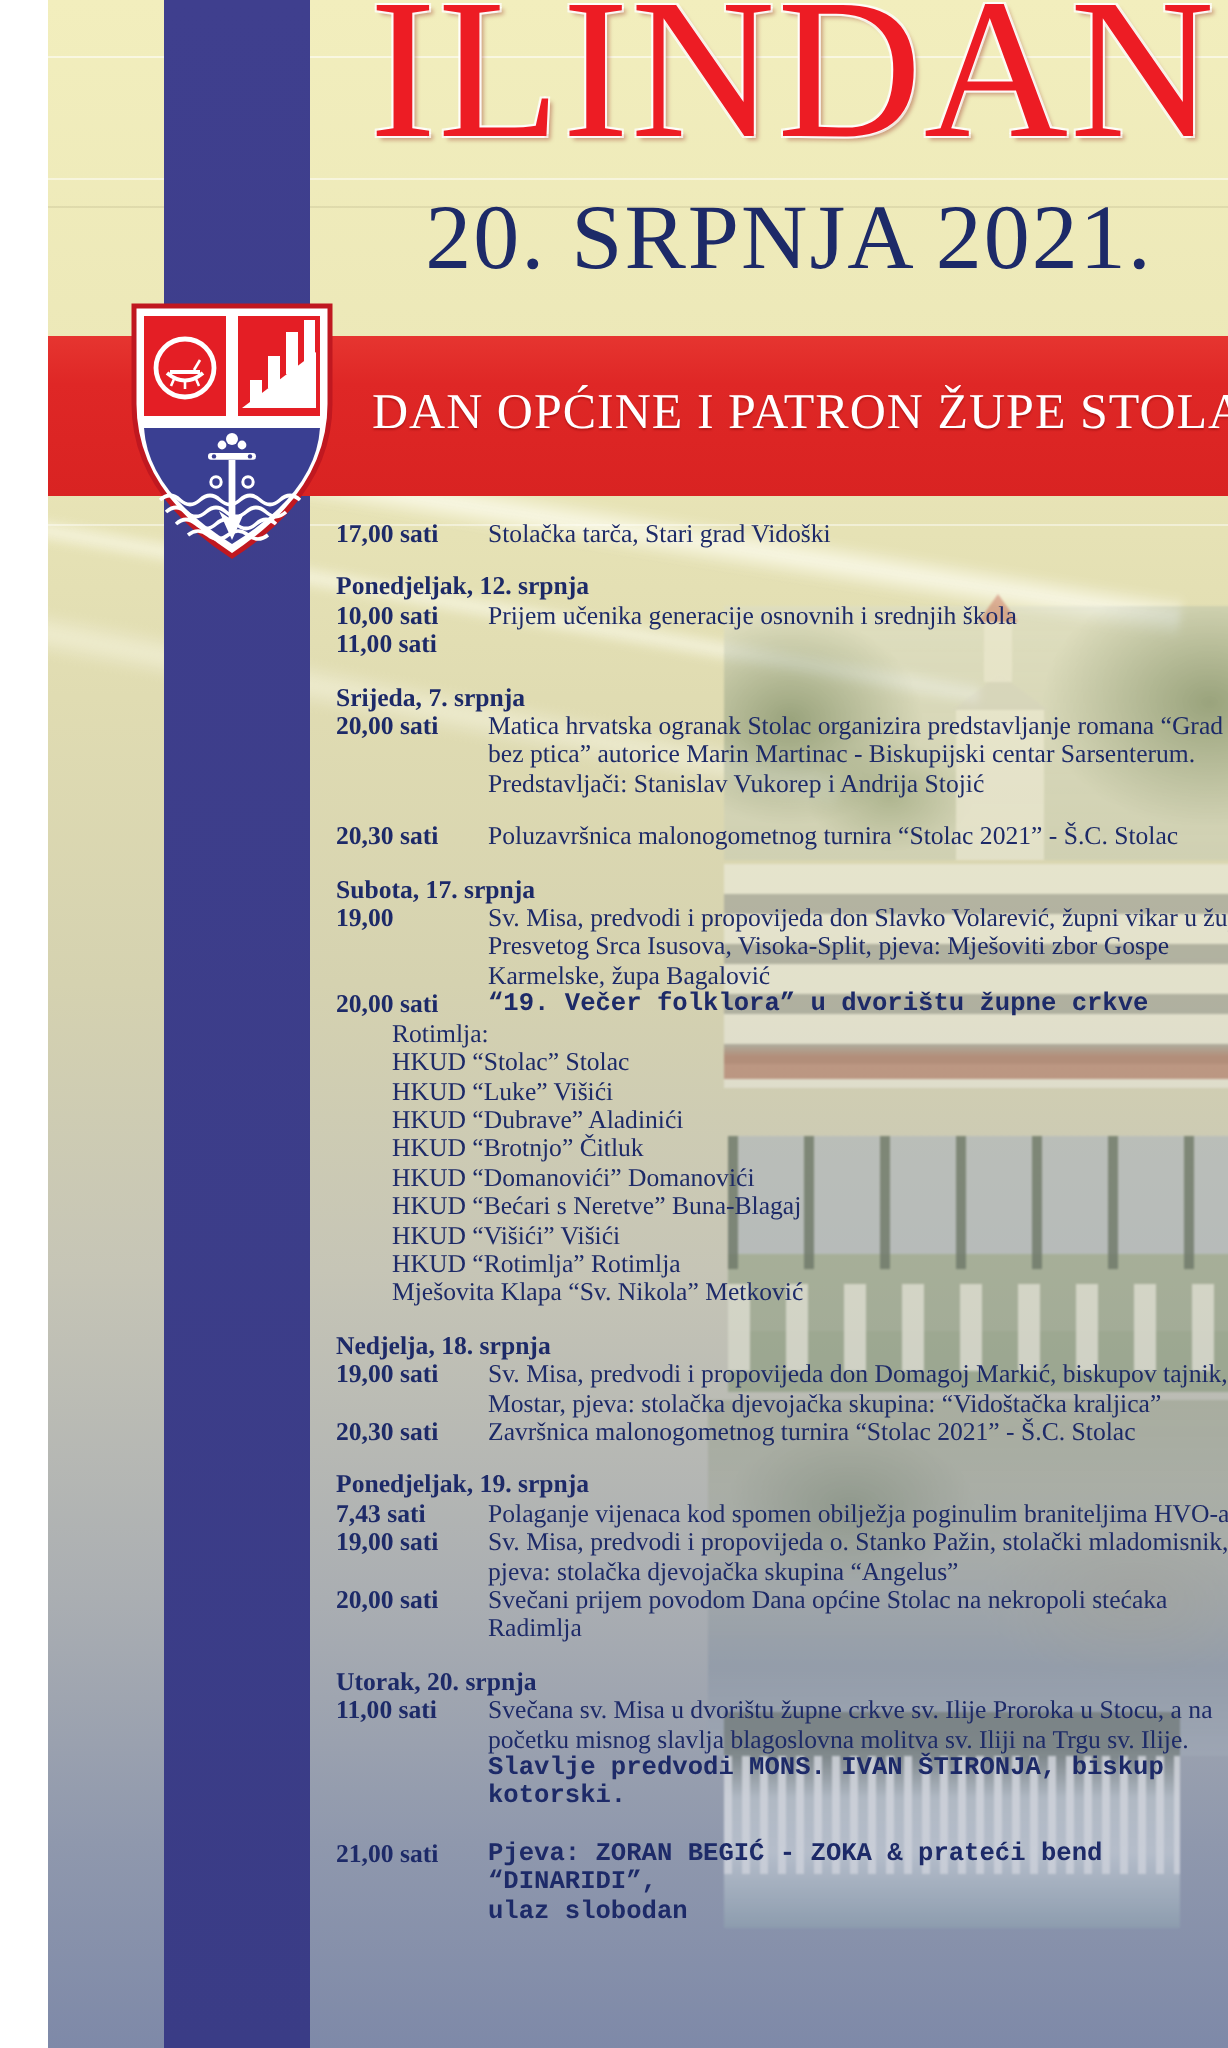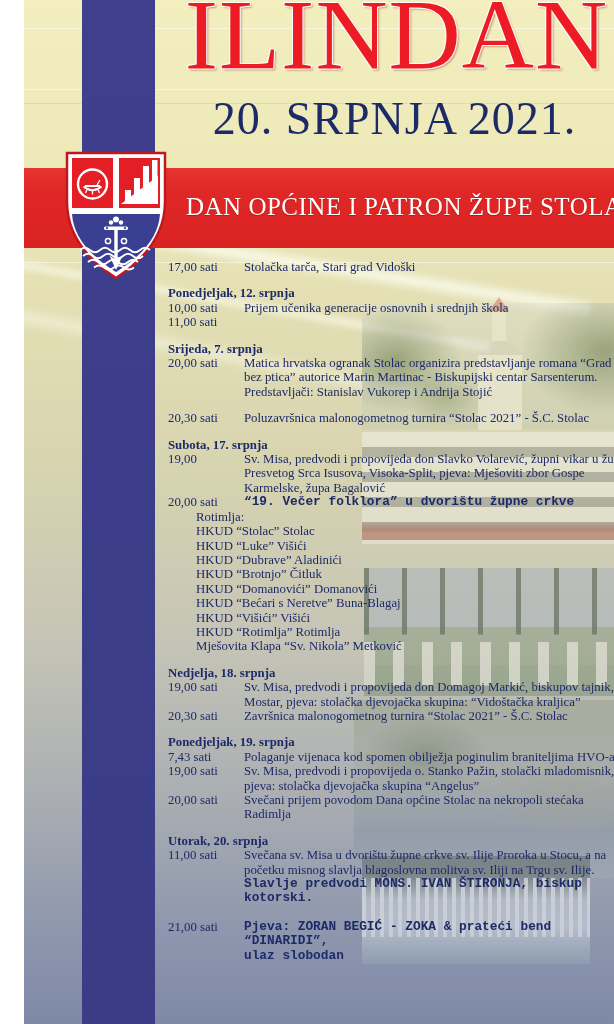--- a/index.html
+++ b/index.html
@@ -81,21 +81,21 @@
                 2px 2px 2px rgba(130,0,0,.35);}
   .date{position:absolute;left:131px;right:4px;top:96px;z-index:2;text-align:center;
     font-size:46px;line-height:1;letter-spacing:1px;color:var(--navy,#1d2a68);}
   
   .schedule{position:absolute;left:144px;top:260px;width:460px;z-index:6;
     color:var(--navy,#1d2a68);font-size:12.8px;line-height:14.4px;}
   .section{margin-bottom:12px;}
   .day{font-weight:bold;}
   .event{display:flex;align-items:flex-start;}
   .event.spaced{margin-top:14px;}
-  .time{width:76px;flex:0 0 76px;font-weight:normal;}
+  .time{width:76px;flex:0 0 76px;font-weight:bold;}
   .desc{flex:1;}
   .line.bold{font-weight:bold;font-family:Liberation Mono, monospace;}
   .performers{margin-left:28px;}
   .note{font-weight:bold;}
 </style>
 </head>
 <body>
 
 <div class="poster">
   <div class="stripes"></div>

